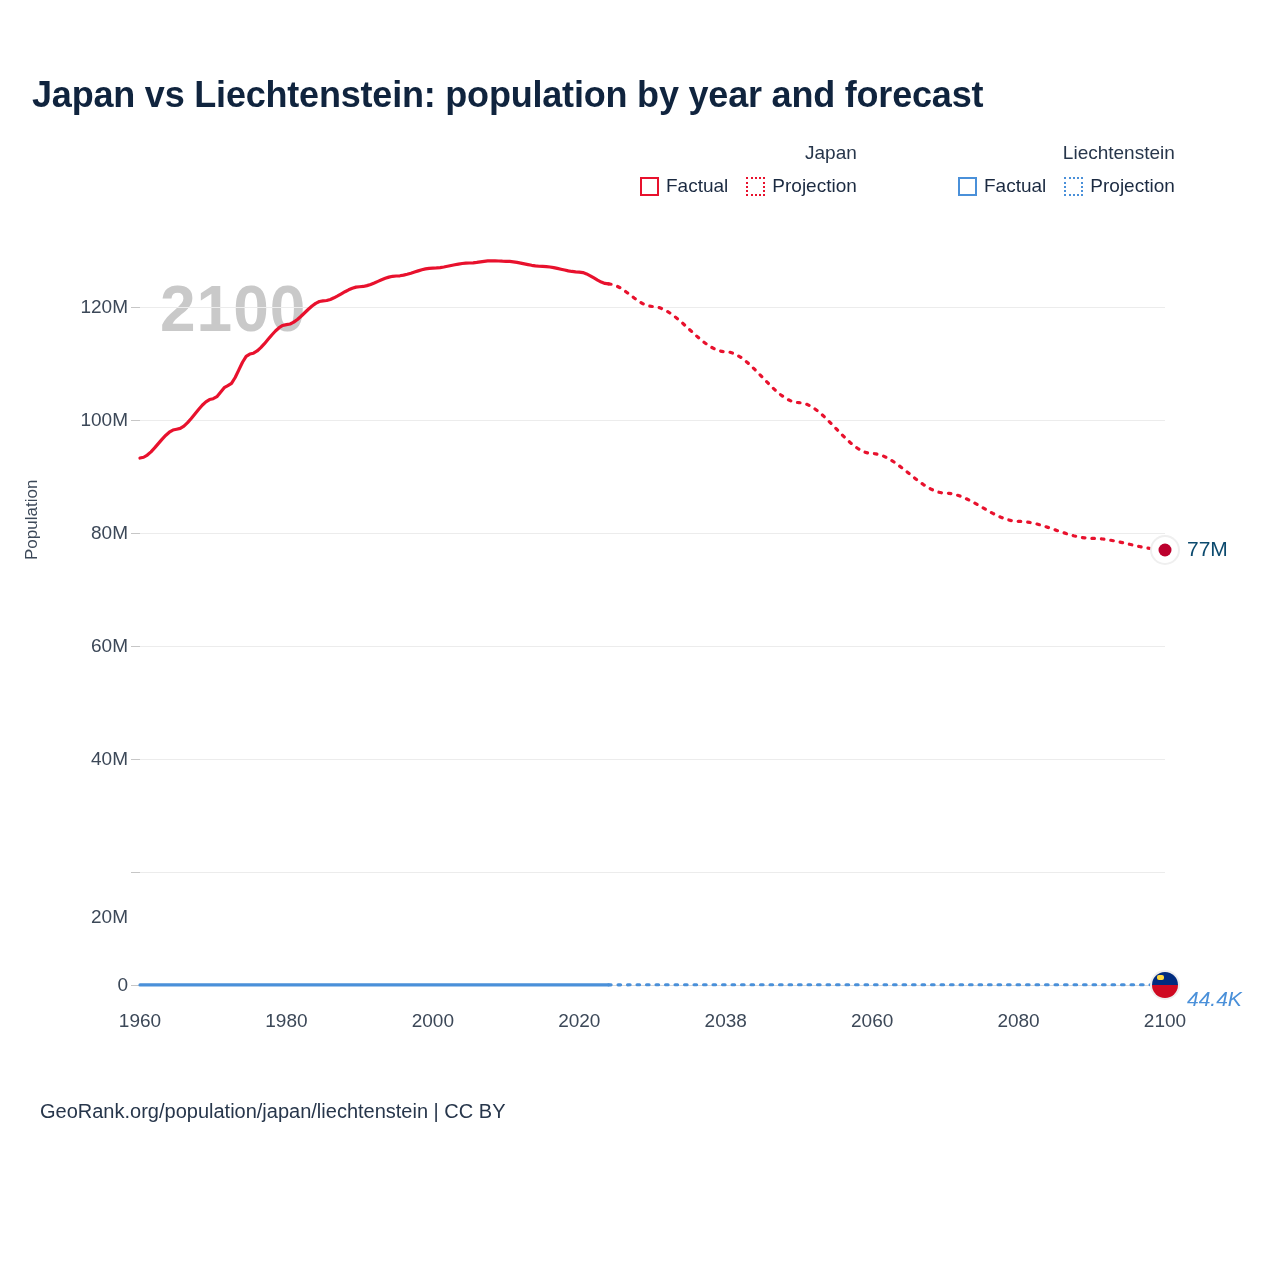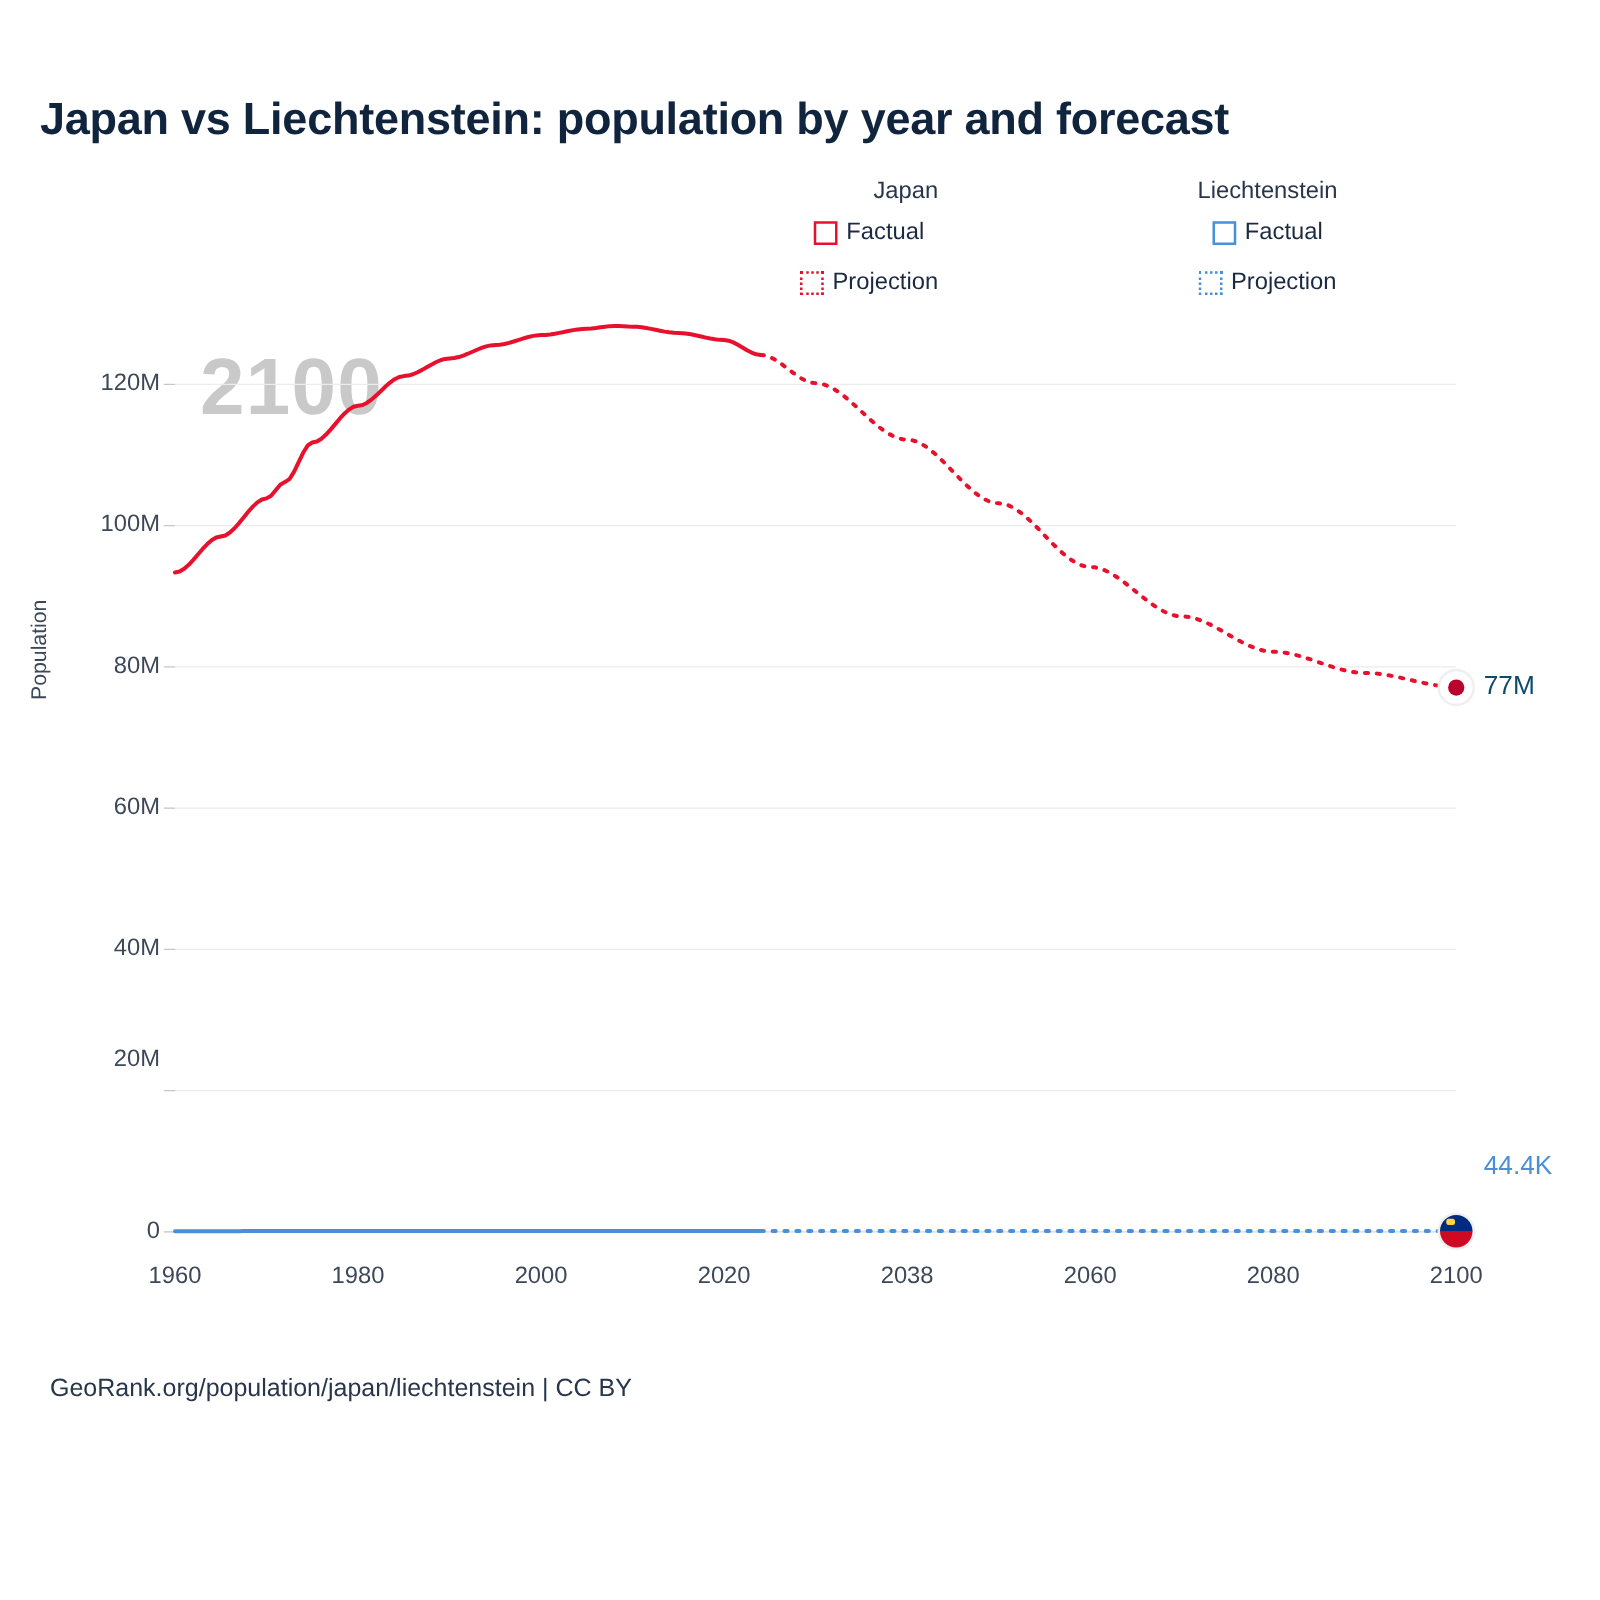--- a/index.html
+++ b/index.html
@@ -49,21 +49,20 @@
     color: #27364b;
     margin-bottom: 11px;
     white-space: nowrap;
     text-align: right;
   }
   .legend-items {
     display: flex;
     align-items: center;
     gap: 18px;
     white-space: nowrap;
-    flex-direction: column;
   }
   .legend-item {
     display: flex;
     align-items: center;
     gap: 7px;
   }
   .swatch {
     width: 19px;
     height: 19px;
     box-sizing: border-box;
@@ -249,21 +248,21 @@
   <div class="watermark">2100</div>
 
   <div class="ylabel">Population</div>
 
   <div id="axes-layer">
       <div class="axis-line" style="left: 140px; top: 985px;"></div>
       <div class="ytick-mark" style="top: 985px;"></div>
       <div class="ytick" style="top: 985px;">0</div>
       <div class="gridline" style="left: 140px; top: 871.923px;"></div>
       <div class="ytick-mark" style="top: 871.923px;"></div>
-      <div class="ytick" style="top: 848px;">20M</div>
+      <div class="ytick" style="top: 917px;">20M</div>
       <div class="gridline" style="left: 140px; top: 758.846px;"></div>
       <div class="ytick-mark" style="top: 758.846px;"></div>
       <div class="ytick" style="top: 758.846px;">40M</div>
       <div class="gridline" style="left: 140px; top: 645.769px;"></div>
       <div class="ytick-mark" style="top: 645.769px;"></div>
       <div class="ytick" style="top: 645.769px;">60M</div>
       <div class="gridline" style="left: 140px; top: 532.692px;"></div>
       <div class="ytick-mark" style="top: 532.692px;"></div>
       <div class="ytick" style="top: 532.692px;">80M</div>
       <div class="gridline" style="left: 140px; top: 419.615px;"></div>
@@ -290,19 +289,19 @@
   </svg>
 
   <div class="endpoint" id="jp-endpoint" style="left: 1150px; top: 534.654px;">
     <span class="flag-jp"></span>
   </div>
   <div class="end-label jp" id="jp-endlabel" style="left: 1187px; top: 536.654px;">77M</div>
 
   <div class="endpoint" id="li-endpoint" style="left: 1150px; top: 969.749px;">
     <span class="flag-li"></span>
   </div>
-  <div class="end-label li" id="li-endlabel" style="left: 1187px; top: 921px;">44.4K</div>
+  <div class="end-label li" id="li-endlabel" style="left: 1187px; top: 987px; font-style: italic;">44.4K</div>
 
   <div class="footer">
     <div class="credit">GeoRank.org/population/japan/liechtenstein | CC BY</div>
   </div>
 
 </div>
 
 </body></html>

